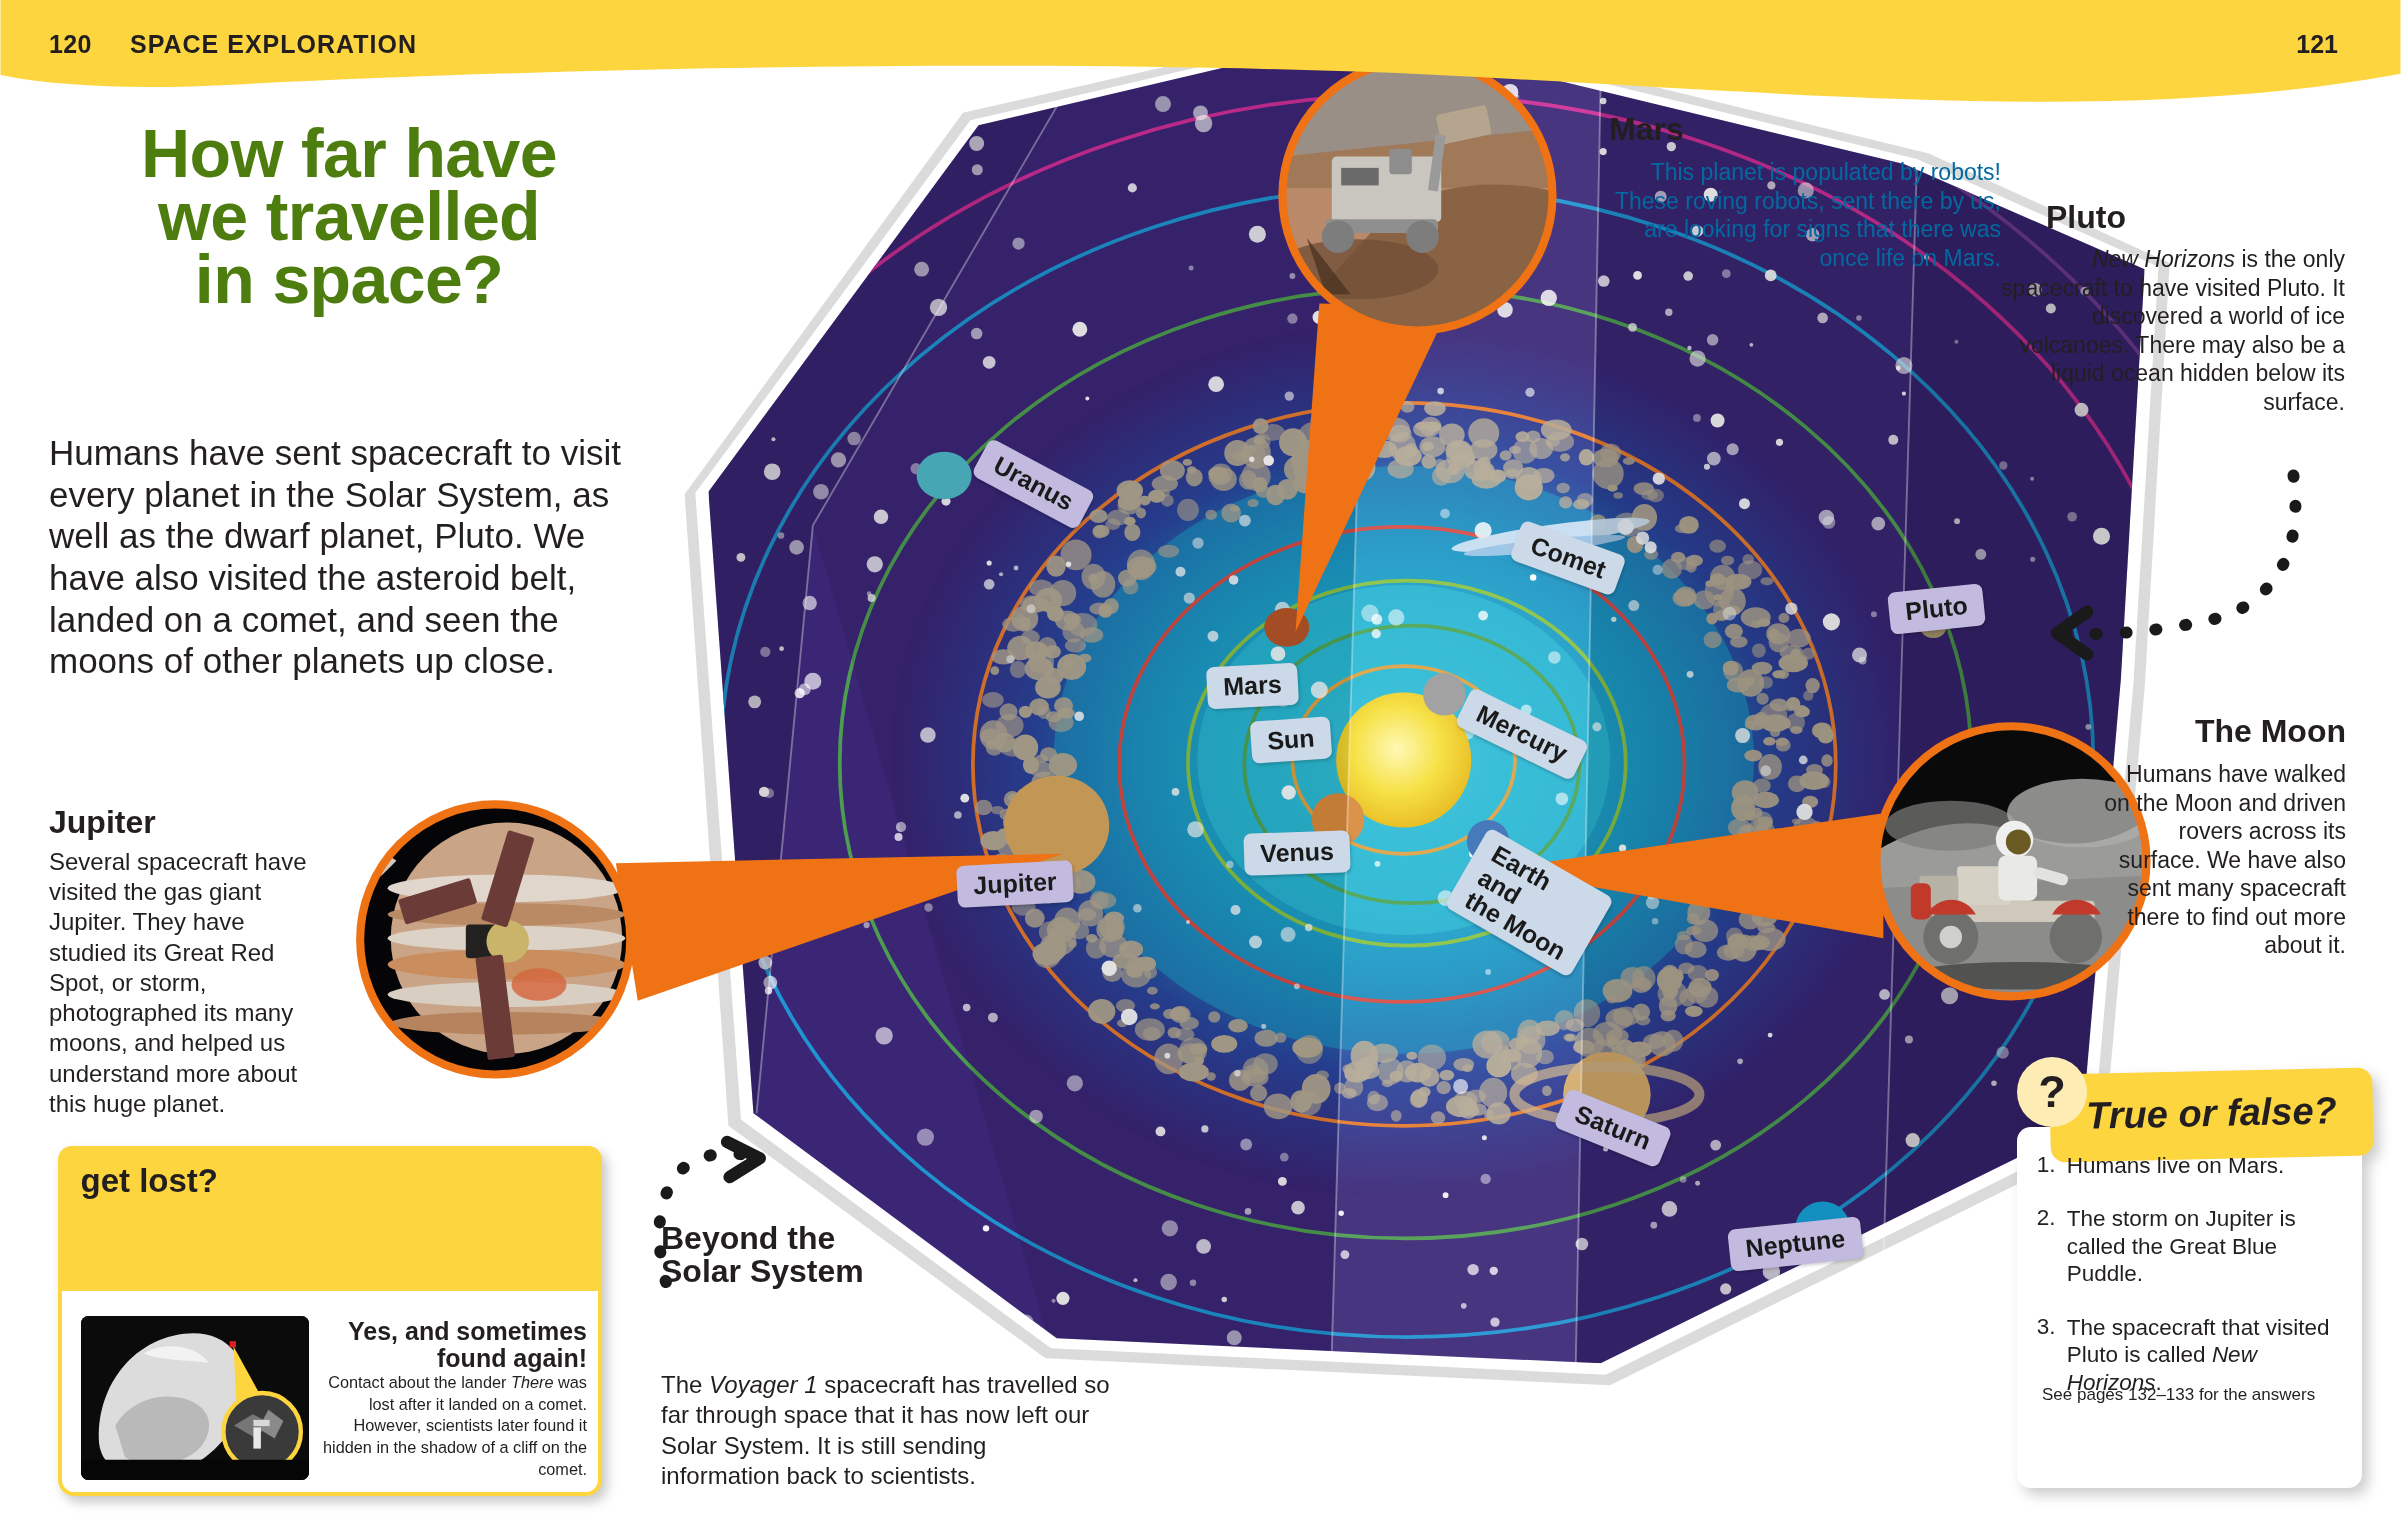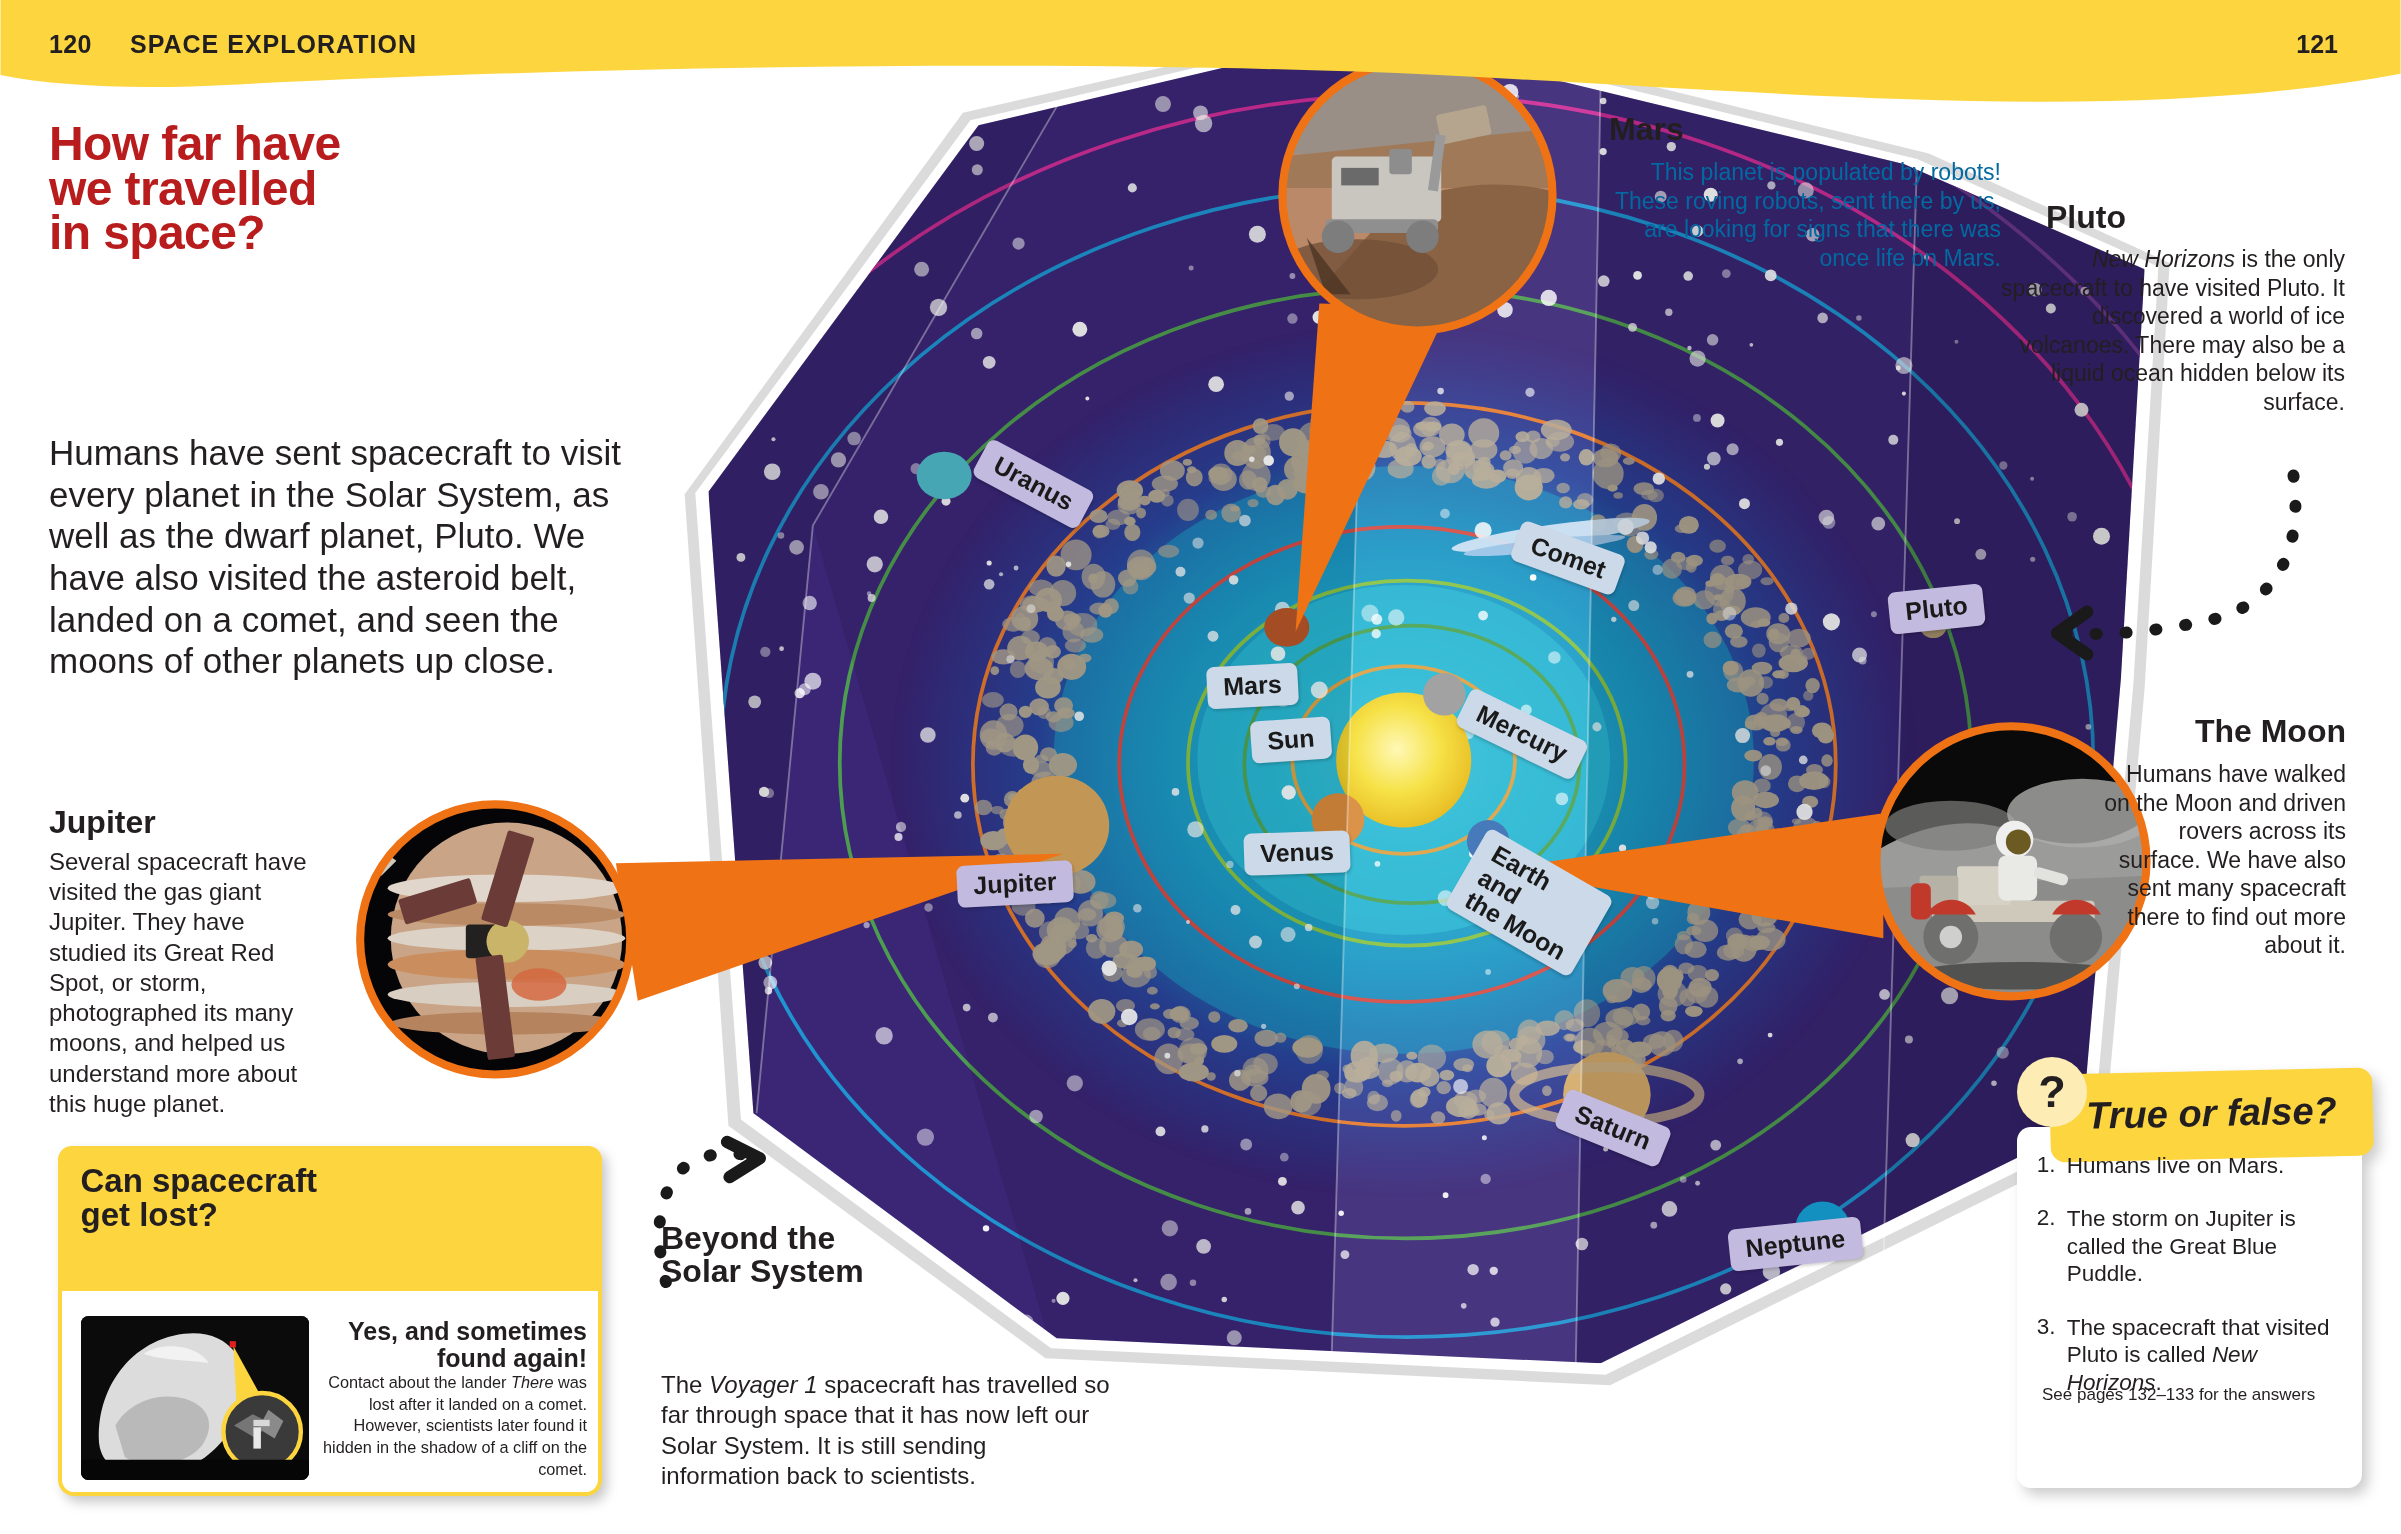--- a/index.html
+++ b/index.html
@@ -12,22 +12,22 @@
   .hdr-band svg { display:block; }
   .hdr-pageno-l { position:absolute; left:49px; top:30px; font-size:25px; font-weight:700;
      letter-spacing:0.3px; color:#231f20; z-index:7; }
   .hdr-title { position:absolute; left:130px; top:30px; font-size:25px; font-weight:700;
      letter-spacing:1px; color:#231f20; z-index:7; }
   .hdr-pageno-r { position:absolute; right:63px; top:30px; font-size:25px; font-weight:700;
      color:#231f20; z-index:7; }
 
   
   .headline { position:absolute; left:49px; top:122px; width:600px; z-index:8;
-     font-size:48px; line-height:.93; font-weight:700; color:#b91c1c;
-     letter-spacing:-0.6px; font-stretch:condensed; }
+     font-size:68px; line-height:.93; font-weight:700; color:#4d7c0f;
+     letter-spacing:-0.6px; font-stretch:condensed;text-align:center; }
   .headline span { display:block; }
   .intro { position:absolute; left:49px; top:432px; width:588px; z-index:8;
      font-size:35px; line-height:1.19; color:#231f20; font-weight:300; }
 
   .jup-head { position:absolute; left:49px; top:804px; z-index:9;
      font-size:32px; font-weight:700; color:#231f20; }
   .jup-body { position:absolute; left:49px; top:847px; width:269px; z-index:9;
      font-size:24px; line-height:1.26; color:#231f20; font-weight:300; }
 
   
@@ -1226,21 +1226,20 @@
   </h1>
   <p class="intro">Humans have sent spacecraft to visit every planet in the Solar System, as well as the dwarf planet, Pluto. We have also visited the asteroid belt, landed on a comet, and seen the moons of other planets up close.</p>
 
   <div class="jup-head">Jupiter</div>
   <div class="jup-body">Several spacecraft have visited the gas giant Jupiter. They have studied its Great Red Spot, or storm, photographed its many moons, and helped us understand more about this huge planet.</div>
 
   <div class="qpanel">
     <div class="qpanel-white"></div>
     <div class="qpanel-yellow"></div>
     <div class="qpanel-title">
-      <span>Can spacecraft</span>
       <span>get lost?</span>
     </div>
     <div class="qp-photo">
       <svg width="228" height="164" viewBox="0 0 365 262">
         <rect width="365" height="262" fill="#0b0b0b"></rect>
         <path d="M30,210 C20,130 70,40 165,28 C235,20 268,70 262,120 C256,180 200,250 120,255 C72,258 38,245 30,210 Z" fill="#dcdcdc"></path>
         <path d="M55,175 C75,140 120,120 165,132 C205,143 215,175 195,205 C170,240 100,248 70,225 Z" fill="#b9b9b9"></path>
         <path d="M100,60 C130,40 185,45 205,75 C180,70 135,72 100,60 Z" fill="#f2f2f2"></path>
         <rect x="238" y="40" width="10" height="10" fill="#e02020"></rect>
         <path d="M244,48 L300,150 L250,160 Z" fill="#fcd53f"></path>

